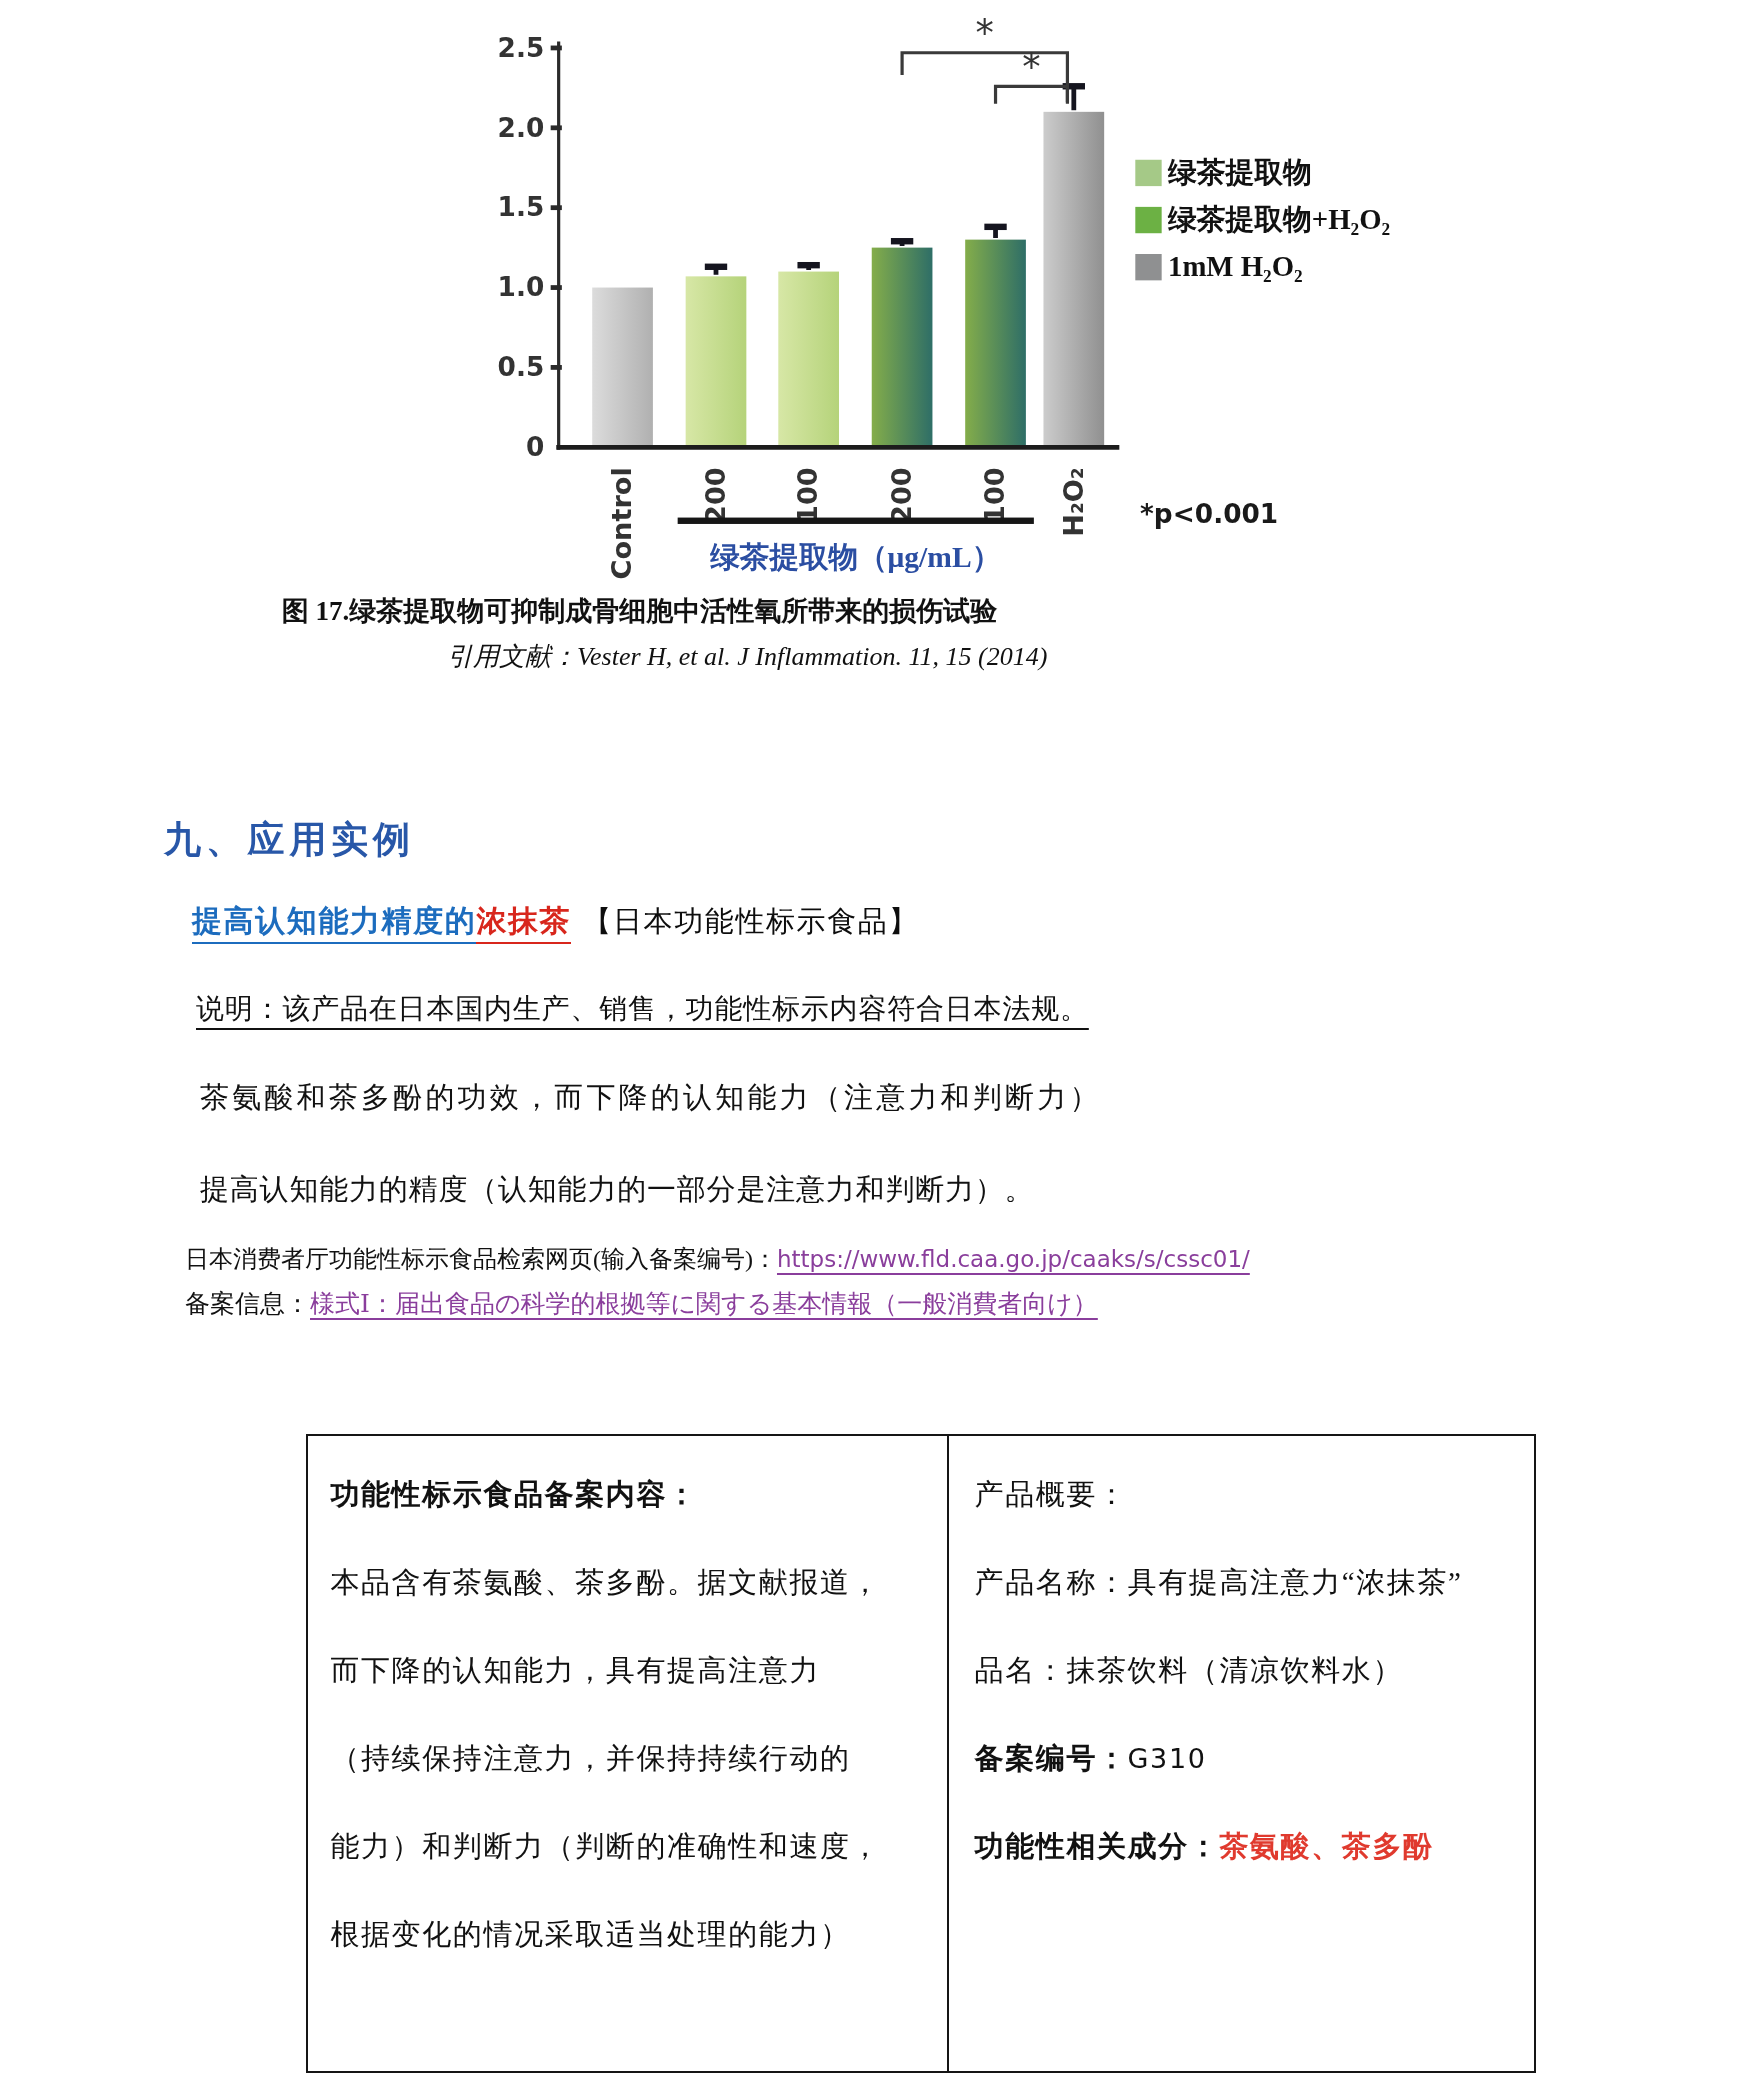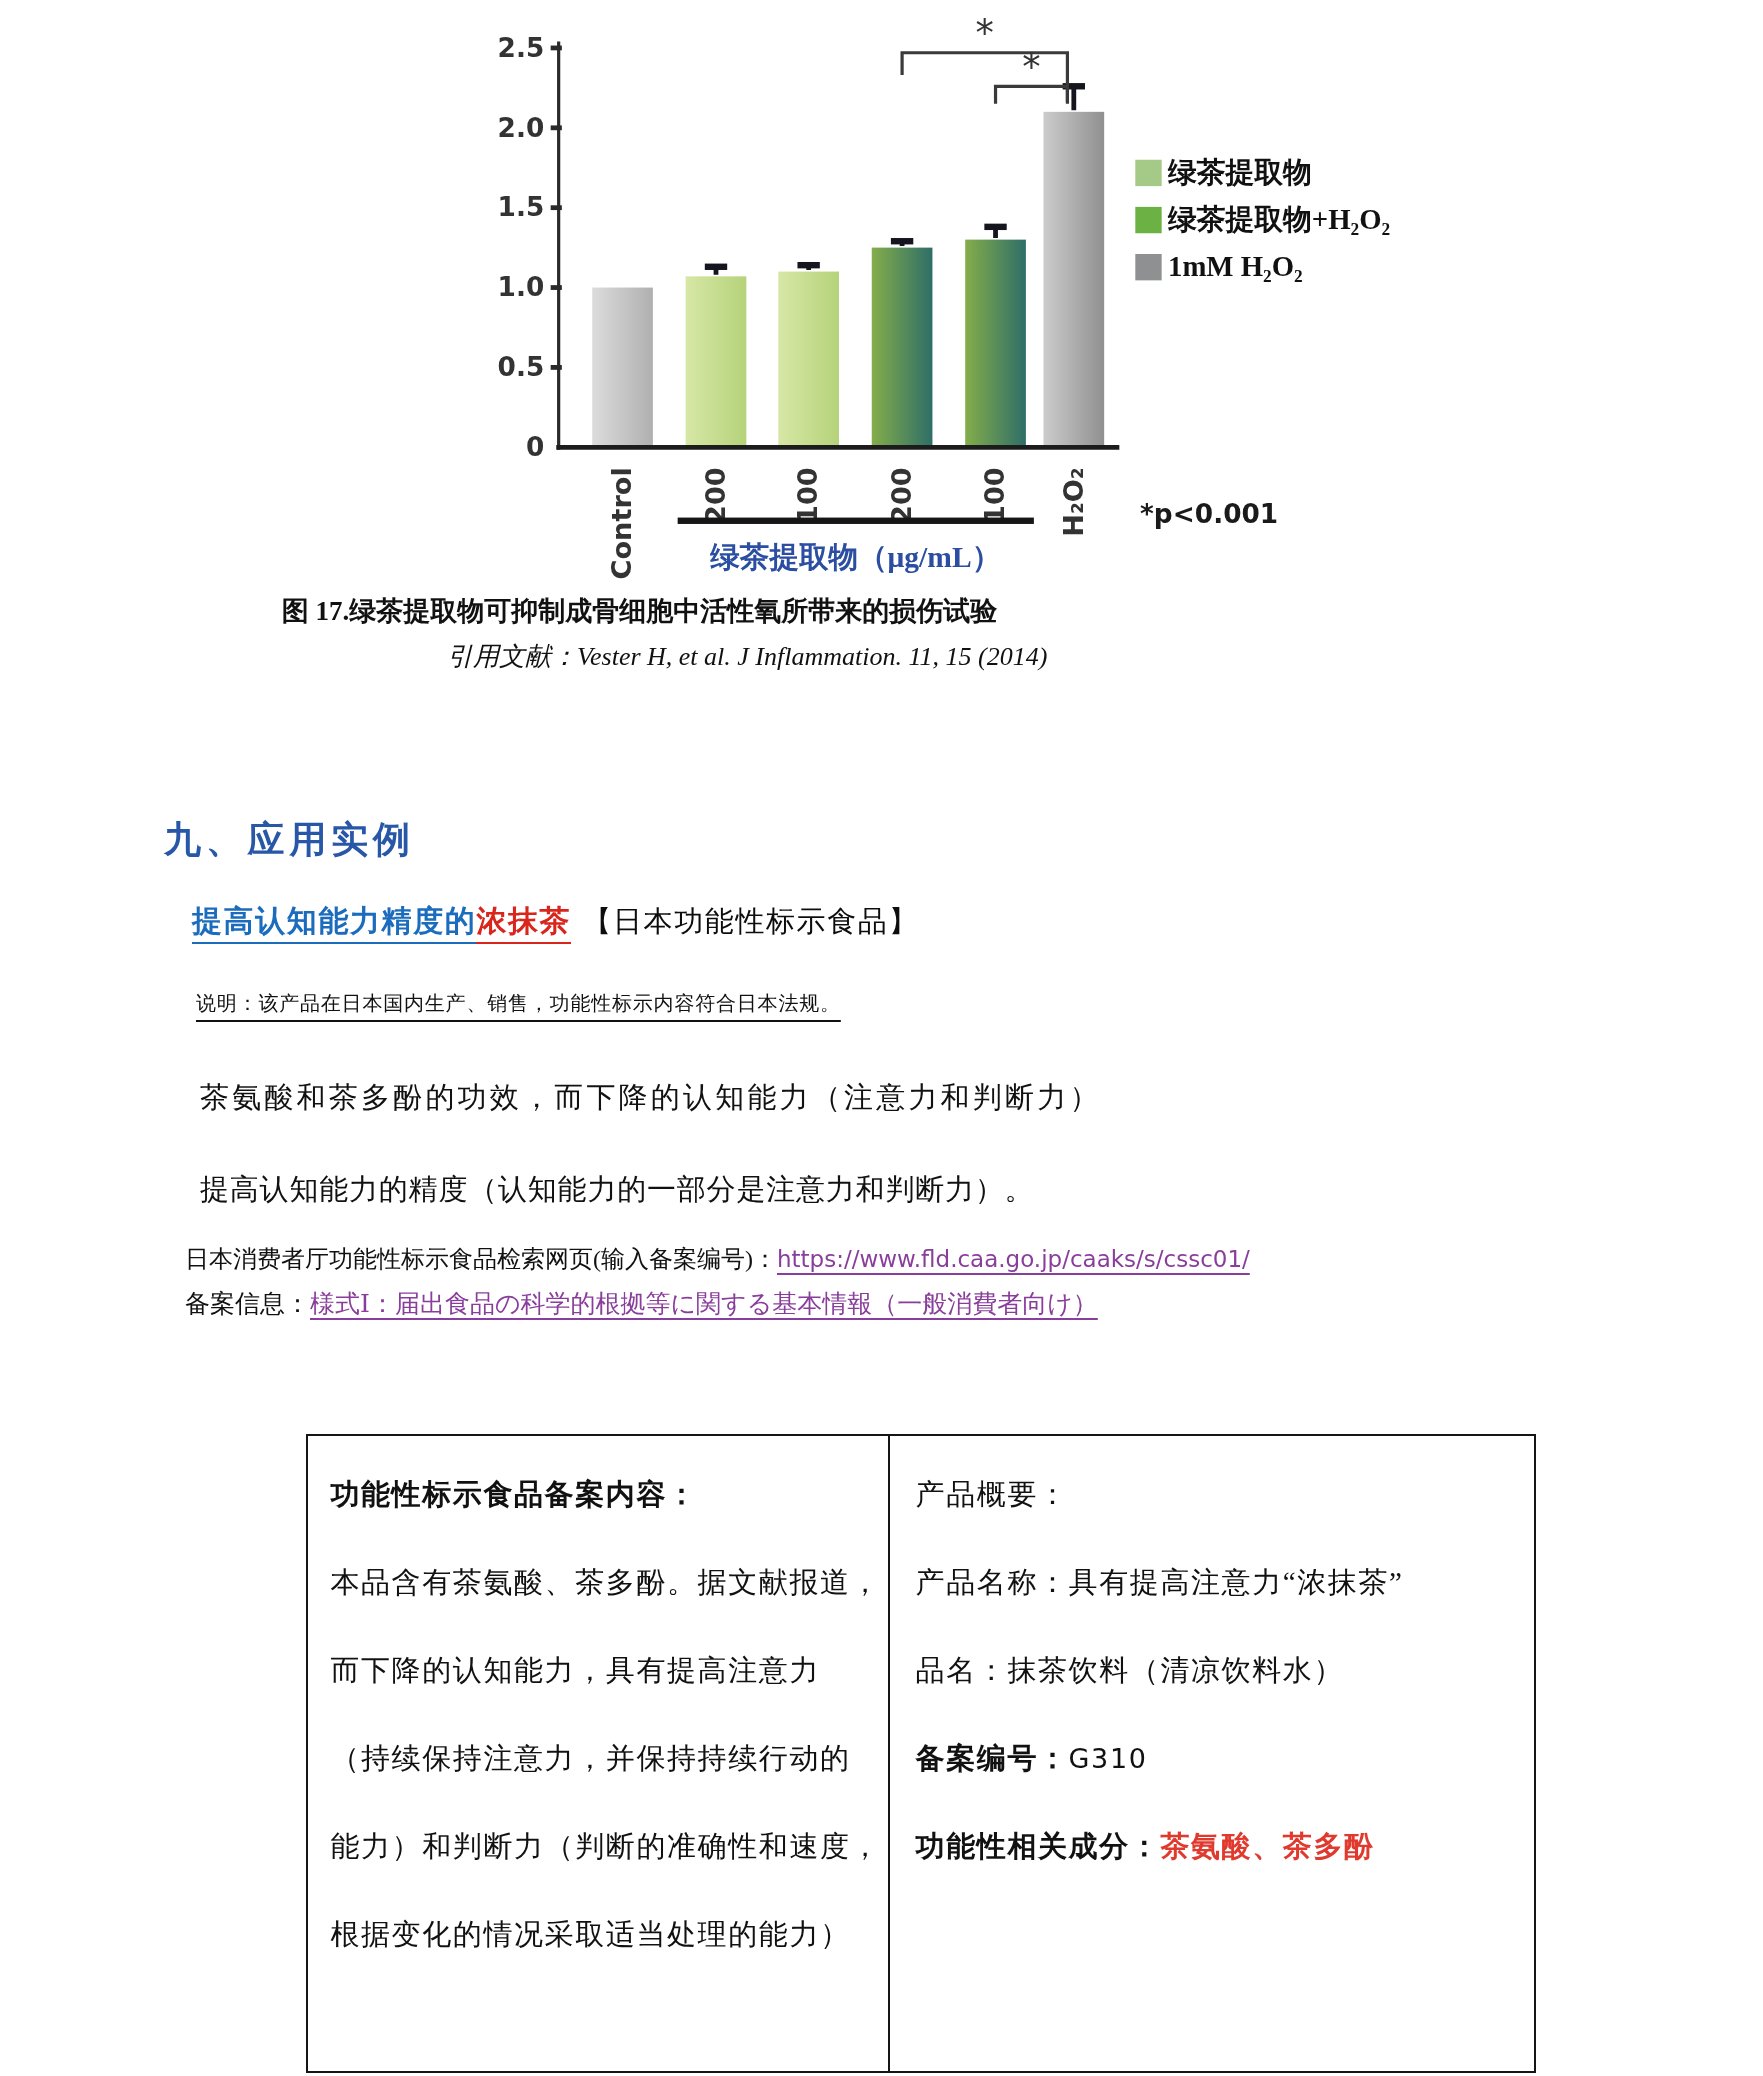--- a/index.html
+++ b/index.html
@@ -10,32 +10,32 @@
   .caption1{position:absolute;left:240px;top:593px;width:799px;text-align:center;
             font-size:27px;font-weight:600;white-space:nowrap;}
   .caption2{position:absolute;left:447px;top:639px;width:591px;text-align:center;
             font-size:26px;font-style:italic;white-space:nowrap;}
   .heading{position:absolute;left:148px;top:799px;margin:16px;font-size:37px;font-weight:600;
            color:#2857A8;white-space:nowrap;letter-spacing:4.8px;}
   .subtitle{position:absolute;left:192px;top:901px;font-size:30px;white-space:nowrap;letter-spacing:1.6px;}
   .sub-blue{color:#1C6CBE;border-bottom:2.4px solid #1C6CBE;padding-bottom:4.8px;font-weight:600;cursor:pointer;}
   .sub-red{color:#D8261C;border-bottom:2.4px solid #D8261C;padding-bottom:4.8px;font-weight:600;cursor:pointer;}
   .sub-black{color:#0d0d0d;font-weight:400;font-size:29px;margin-left:11.2px;}
-  .note{position:absolute;left:196px;top:990px;font-size:20px;white-space:nowrap;letter-spacing:0.8px;
+  .note{position:absolute;left:196px;top:990px;font-size:28px;white-space:nowrap;letter-spacing:0.8px;
         text-decoration:underline;text-underline-offset:9.6px;text-decoration-thickness:1.6px;}
   .p1{position:absolute;left:200px;top:1078px;font-size:29px;white-space:nowrap;letter-spacing:3.2px;}
   .p2{position:absolute;left:200px;top:1170px;font-size:29px;white-space:nowrap;letter-spacing:0.8px;}
   .search-line{position:absolute;left:185px;top:1243px;font-size:24px;white-space:nowrap;}
   .record-line{position:absolute;left:185px;top:1287px;font-size:25px;white-space:nowrap;}
   .plink{color:#8A3E9C;text-decoration:underline;text-underline-offset:6.4px;cursor:pointer;}
   .mono{font-family:"DejaVu Sans","Liberation Sans",sans-serif;font-size:23px;}
   .info-table{position:absolute;left:306px;top:1434px;width:1230px;height:639px;
               border:2.4px solid #151515;display:flex;box-sizing:border-box;background:#fff;}
   .cell{box-sizing:border-box;padding:14.4px 0 0 22.4px;overflow:hidden;}
-  .cell.left{width:582px;border-right:2.4px solid #151515;}
+  .cell.left{width:641px;border-right:2.4px solid #151515;}
   .cell.right{flex:1;padding-left:25.6px;}
   .tline{height:88px;line-height:88px;font-size:29px;white-space:nowrap;letter-spacing:1.6px;}
   .tline.hdr{font-weight:700;}
   .tl-bold{font-weight:700;}
   .tl-red{color:#E03A2E;font-weight:700;}
   .gval{font-family:"DejaVu Sans","Liberation Sans",sans-serif;font-size:27px;}
 </style>
 </head>
 <body>
 

